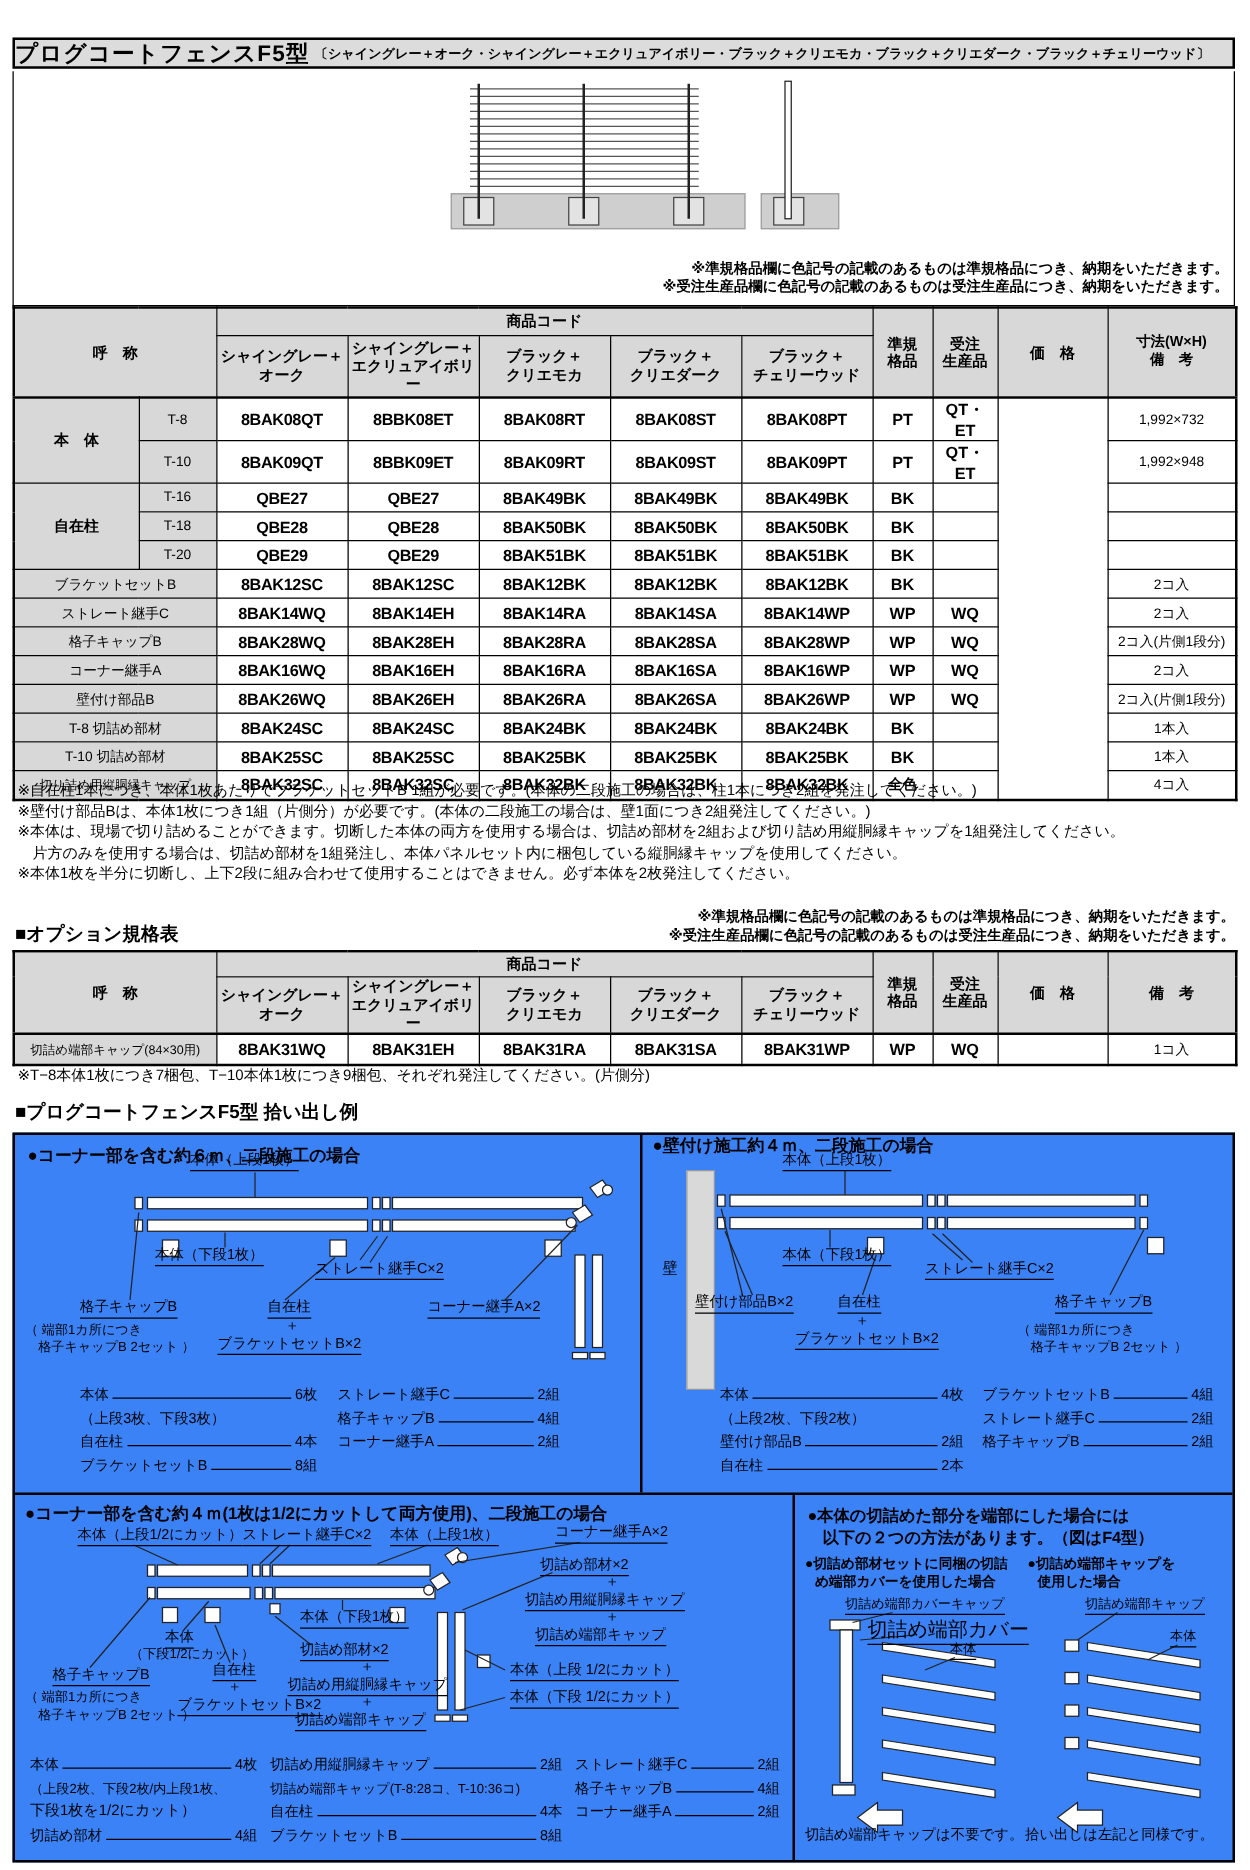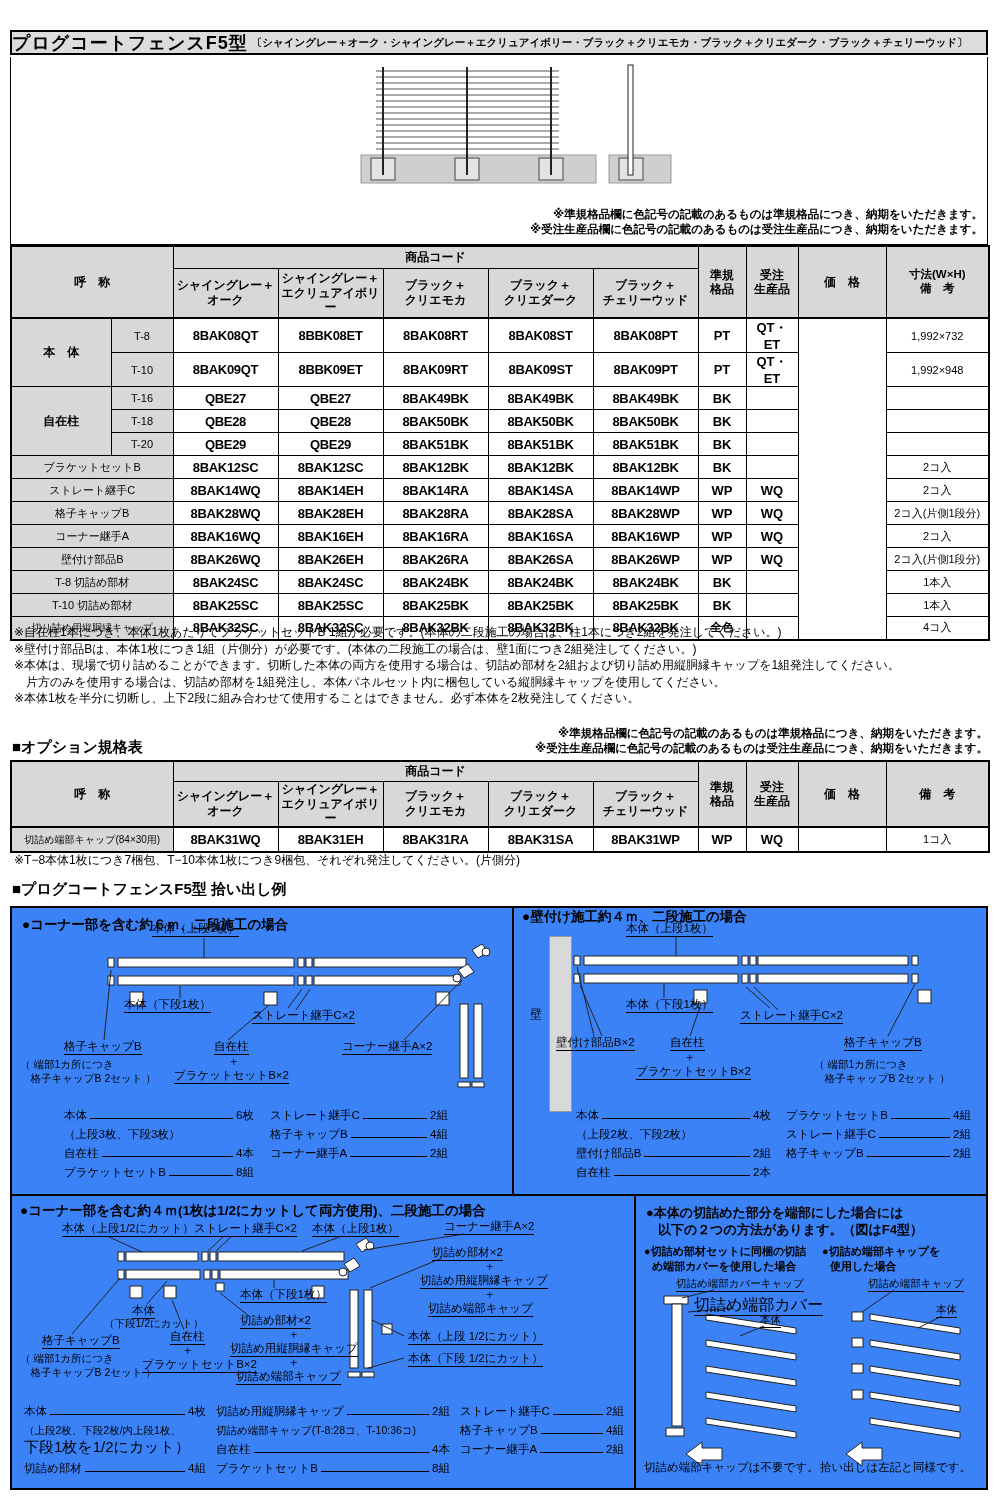--- a/index.html
+++ b/index.html
@@ -615,21 +615,21 @@
         <div class="prow">
             <span class="pn">本体</span>
             <span class="pl"></span>
             <span class="pq">4枚</span>
           </div>
         <div class="prow noline" style="font-size:10.5px">
             <span class="pn">（上段2枚、下段2枚/内上段1枚、</span>
             <span class="pl"></span>
             <span class="pq"></span>
           </div>
-        <div class="prow noline" style="font-size:15px">
+        <div class="prow noline" style="font-size:12px">
             <span class="pn">下段1枚を1/2にカット）</span>
             <span class="pl"></span>
             <span class="pq"></span>
           </div>
         <div class="prow">
             <span class="pn">切詰め部材</span>
             <span class="pl"></span>
             <span class="pq">4組</span>
           </div>
       </div>

